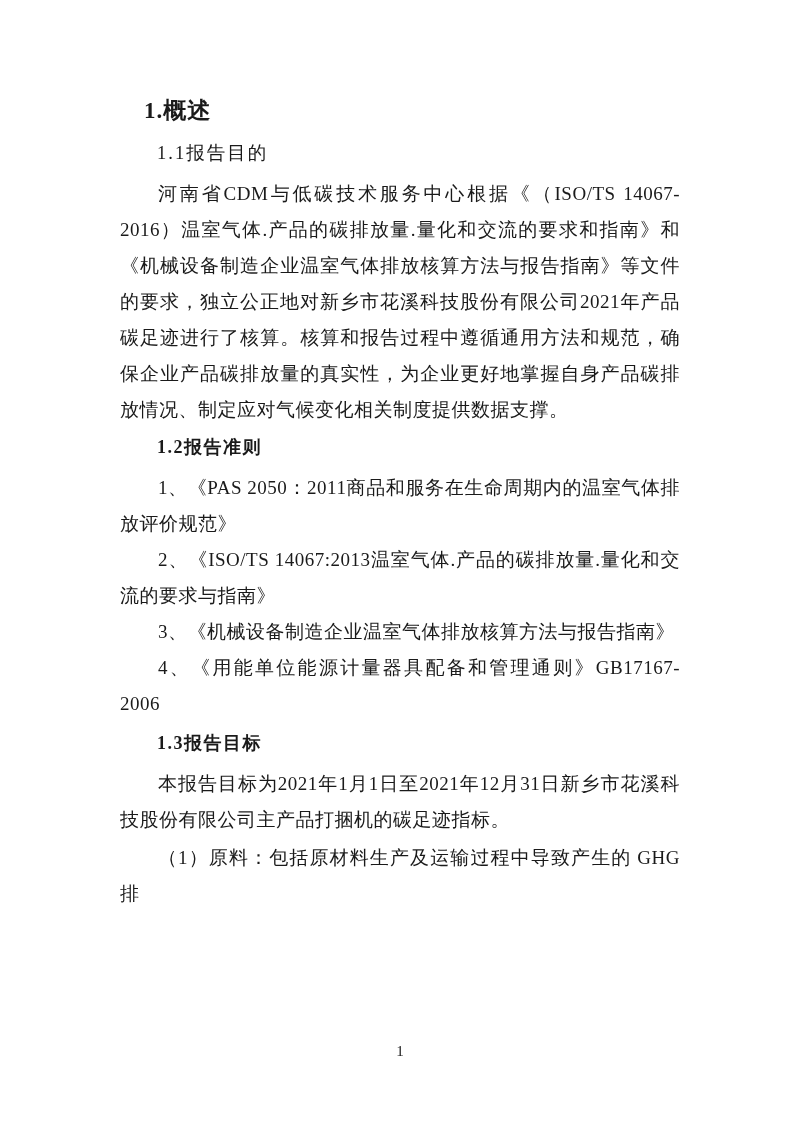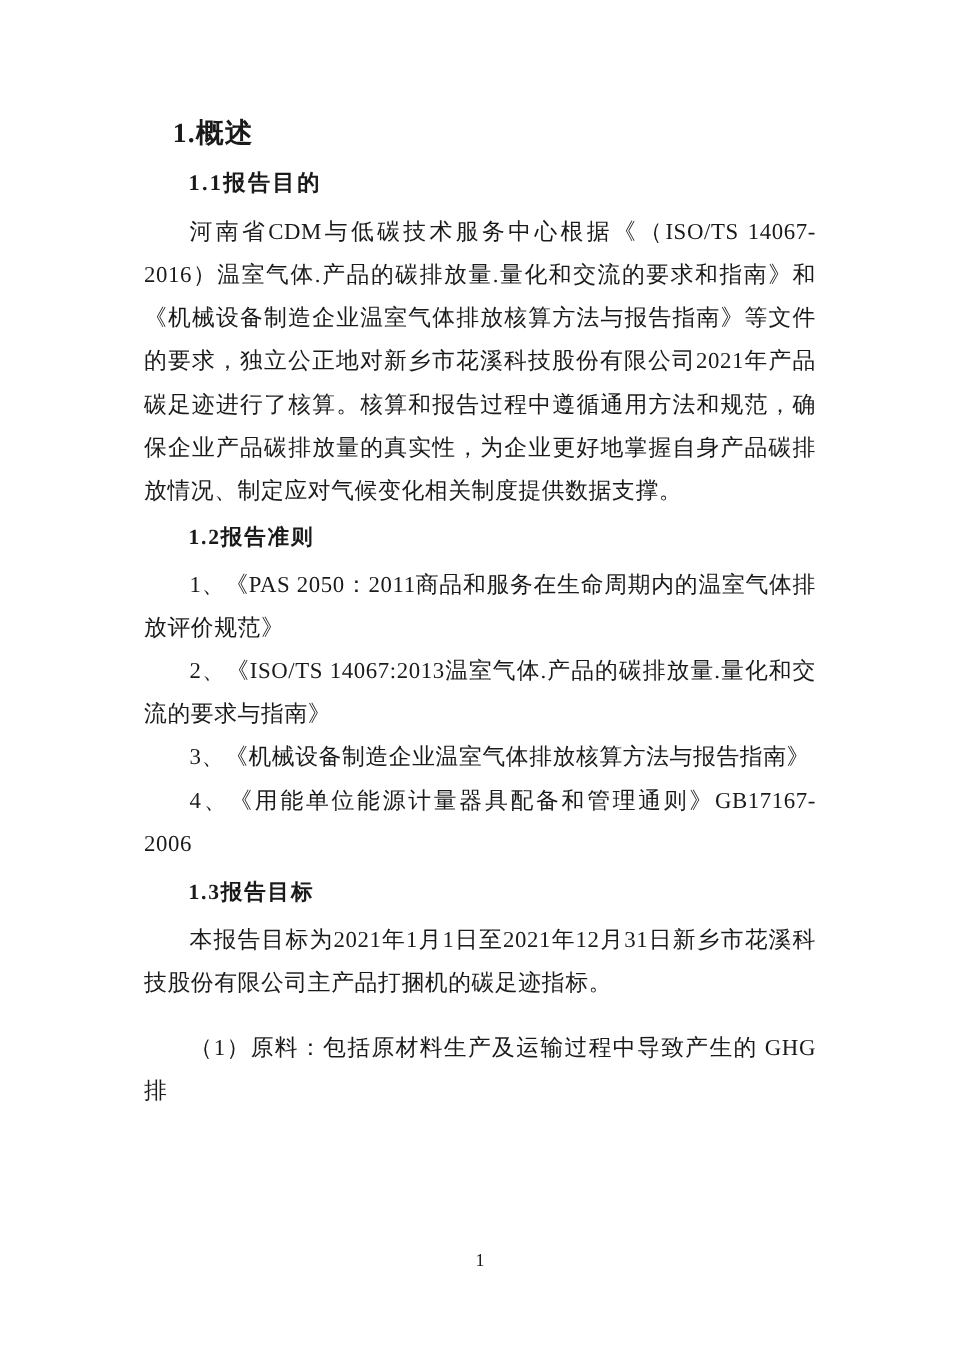--- a/index.html
+++ b/index.html
@@ -20,21 +20,21 @@
   .chapter-heading {
     font-size: 23px;
     font-weight: bold;
     line-height: 30px;
     margin: 0 0 12px 24px;
     letter-spacing: 1px;
   }
 
   .sub-heading-plain {
     font-size: 18.5px;
-    font-weight: bold;
+    font-weight: normal;
     line-height: 30px;
     margin: 0 0 8px 0;
     padding-left: 37px;
     letter-spacing: 2px;
   }
 
   .section-heading {
     font-size: 18px;
     font-weight: bold;
     line-height: 30px;
@@ -46,21 +46,21 @@
 
   .body-para {
     font-size: 19px;
     line-height: 36px;
     text-align: justify;
     text-indent: 2em;
     letter-spacing: 0.5px;
   }
 
   .scope-item {
-    margin-top: 18px;
+    margin-top: 2px;
   }
 
   .page-number {
     position: absolute;
     top: 1042px;
     left: 0;
     right: 0;
     text-align: center;
     font-size: 15px;
     line-height: 18px;

